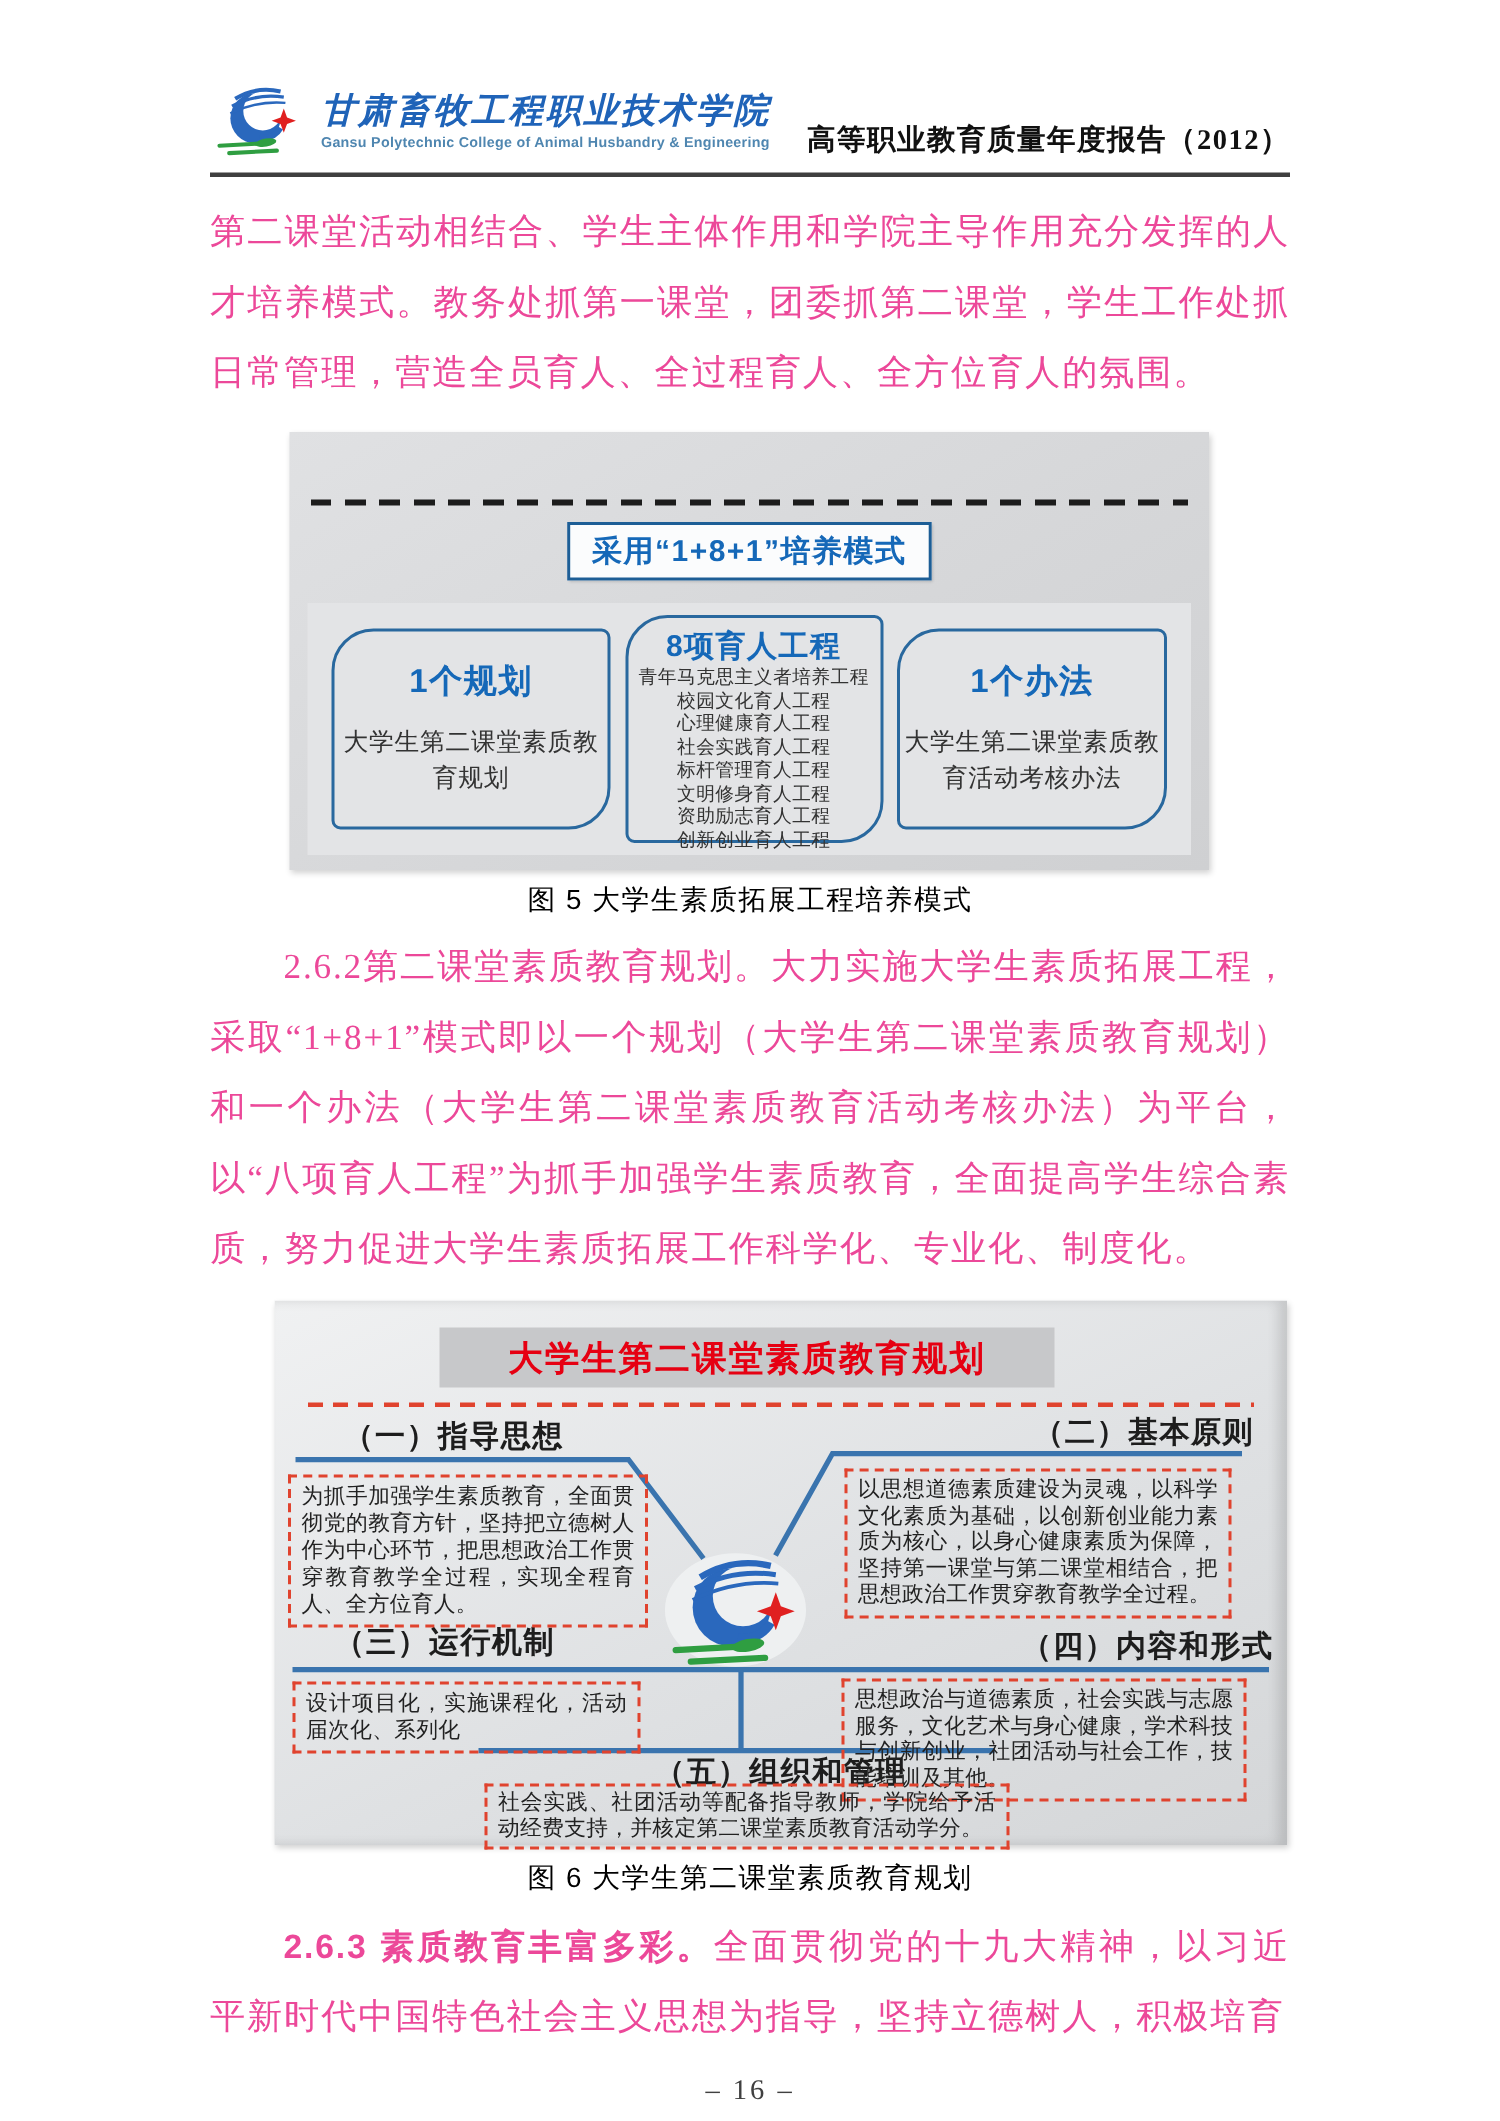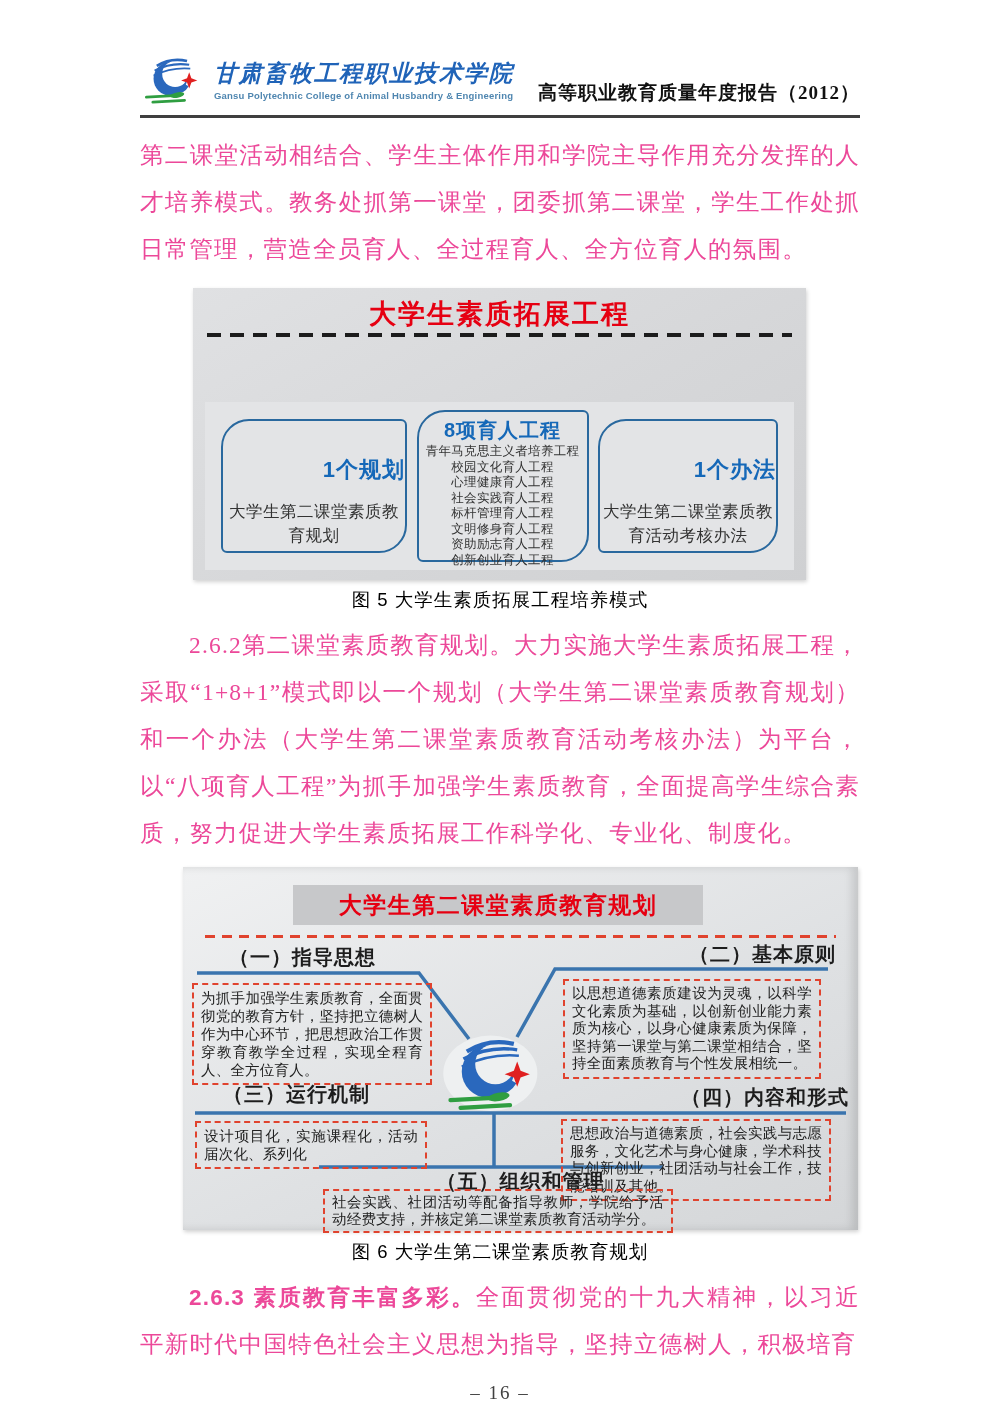--- a/index.html
+++ b/index.html
@@ -44,21 +44,21 @@
   .f5-inner { position:absolute; top:114px; left:12px; right:12px; bottom:10px;
               background:#e3e4e6; display:flex; align-items:center;
               justify-content:space-between; padding:0 16px; }
   .f5-box { border:2.5px solid #29689e; border-radius:28px 6px 28px 6px;
             background:transparent; text-align:center;
             font-family:"Liberation Sans", sans-serif; }
   .f5-box1 { width:186px; height:134px; }
   .f5-box2 { width:172px; height:152px; }
   .f5-box3 { width:180px; height:134px; }
   .f5-box-title { font-weight:bold; color:#1568b8; }
-  .f5-box1 .f5-box-title, .f5-box3 .f5-box-title { font-size:22px; margin-top:34px; letter-spacing:1px;text-align:right; }
+  .f5-box1 .f5-box-title, .f5-box3 .f5-box-title { font-size:22px; margin-top:18px; letter-spacing:1px; }
   .f5-box2 .f5-box-title { font-size:20px; margin-top:5px; letter-spacing:1px; }
   .f5-box-body { font-size:16.5px; color:#333; line-height:24px; margin-top:14px; letter-spacing:0.5px; }
   .f5-item { font-size:12.5px; line-height:15.5px; color:#333; letter-spacing:0.3px; }
 
   .caption { font-family:"Liberation Sans", sans-serif; font-size:18.5px; color:#000;
              text-align:center; letter-spacing:1px; }
   .cap5 { margin-top:7px; }
   .cap6 { margin-top:9px; }
 
   
@@ -115,22 +115,22 @@
         <div class="logo-cn">甘肃畜牧工程职业技术学院</div>
         <div class="logo-en">Gansu Polytechnic College of Animal Husbandry &amp; Engineering</div>
       </div>
     </div>
     <div class="report-title">高等职业教育质量年度报告（2012）</div>
   </div>
 
   <p class="para p1">第二课堂活动相结合、学生主体作用和学院主导作用充分发挥的人才培养模式。教务处抓第一课堂，团委抓第二课堂，学生工作处抓日常管理，营造全员育人、全过程育人、全方位育人的氛围。</p>
 
   <div class="fig5">
-    <div class="f5-title">大学生素质拓展工程</div>
     <div class="f5-dash"></div>
+    <div class="f5-sub">采用“1+8+1”培养模式</div>
     <div class="f5-inner">
       <div class="f5-box f5-box1">
         <div class="f5-box-title">1个规划</div>
         <div class="f5-box-body">大学生第二课堂素质教育规划</div>
       </div>
       <div class="f5-box f5-box2">
         <div class="f5-box-title">8项育人工程</div>
         <div class="f5-item">青年马克思主义者培养工程</div>
         <div class="f5-item">校园文化育人工程</div>
         <div class="f5-item">心理健康育人工程</div>
@@ -165,21 +165,21 @@
     </div>
     <div class="f6-dash"></div>
 
     <div class="f6-label f6-lab1">（一）指导思想</div>
     <div class="f6-label f6-lab2">（二）基本原则</div>
     <div class="f6-label f6-lab3">（三）运行机制</div>
     <div class="f6-label f6-lab4">（四）内容和形式</div>
     <div class="f6-label f6-lab5">（五）组织和管理</div>
 
     <div class="f6-rbox f6-b1">为抓手加强学生素质教育，全面贯彻党的教育方针，坚持把立德树人作为中心环节，把思想政治工作贯穿教育教学全过程，实现全程育人、全方位育人。</div>
-    <div class="f6-rbox f6-b2">以思想道德素质建设为灵魂，以科学文化素质为基础，以创新创业能力素质为核心，以身心健康素质为保障，坚持第一课堂与第二课堂相结合，坚持全面素质教育与个性发展相统一。</div>
+    <div class="f6-rbox f6-b2">以思想道德素质建设为灵魂，以科学文化素质为基础，以创新创业能力素质为核心，以身心健康素质为保障，坚持第一课堂与第二课堂相结合，把思想政治工作贯穿教育教学全过程。</div>
     <div class="f6-rbox f6-b3">设计项目化，实施课程化，活动届次化、系列化</div>
     <div class="f6-rbox f6-b4">思想政治与道德素质，社会实践与志愿服务，文化艺术与身心健康，学术科技与创新创业，社团活动与社会工作，技能培训及其他。</div>
     <div class="f6-rbox f6-b5">社会实践、社团活动等配备指导教师，学院给予活动经费支持，并核定第二课堂素质教育活动学分。</div>
 
     <svg class="f6-logo" viewBox="0 0 120 100" style="color:#eef0f1">
       <ellipse cx="58" cy="48" rx="56" ry="45" fill="currentColor"></ellipse>
       <circle cx="55" cy="46" r="31" fill="#2a68bd"></circle>
       <circle cx="64" cy="37" r="24" fill="currentColor"></circle>
       <path d="M30,22 Q56,6 86,13" stroke="#2a68bd" stroke-width="5" fill="none"></path>
       <path d="M26,31 Q56,15 90,20" stroke="#2a68bd" stroke-width="4" fill="none"></path>

